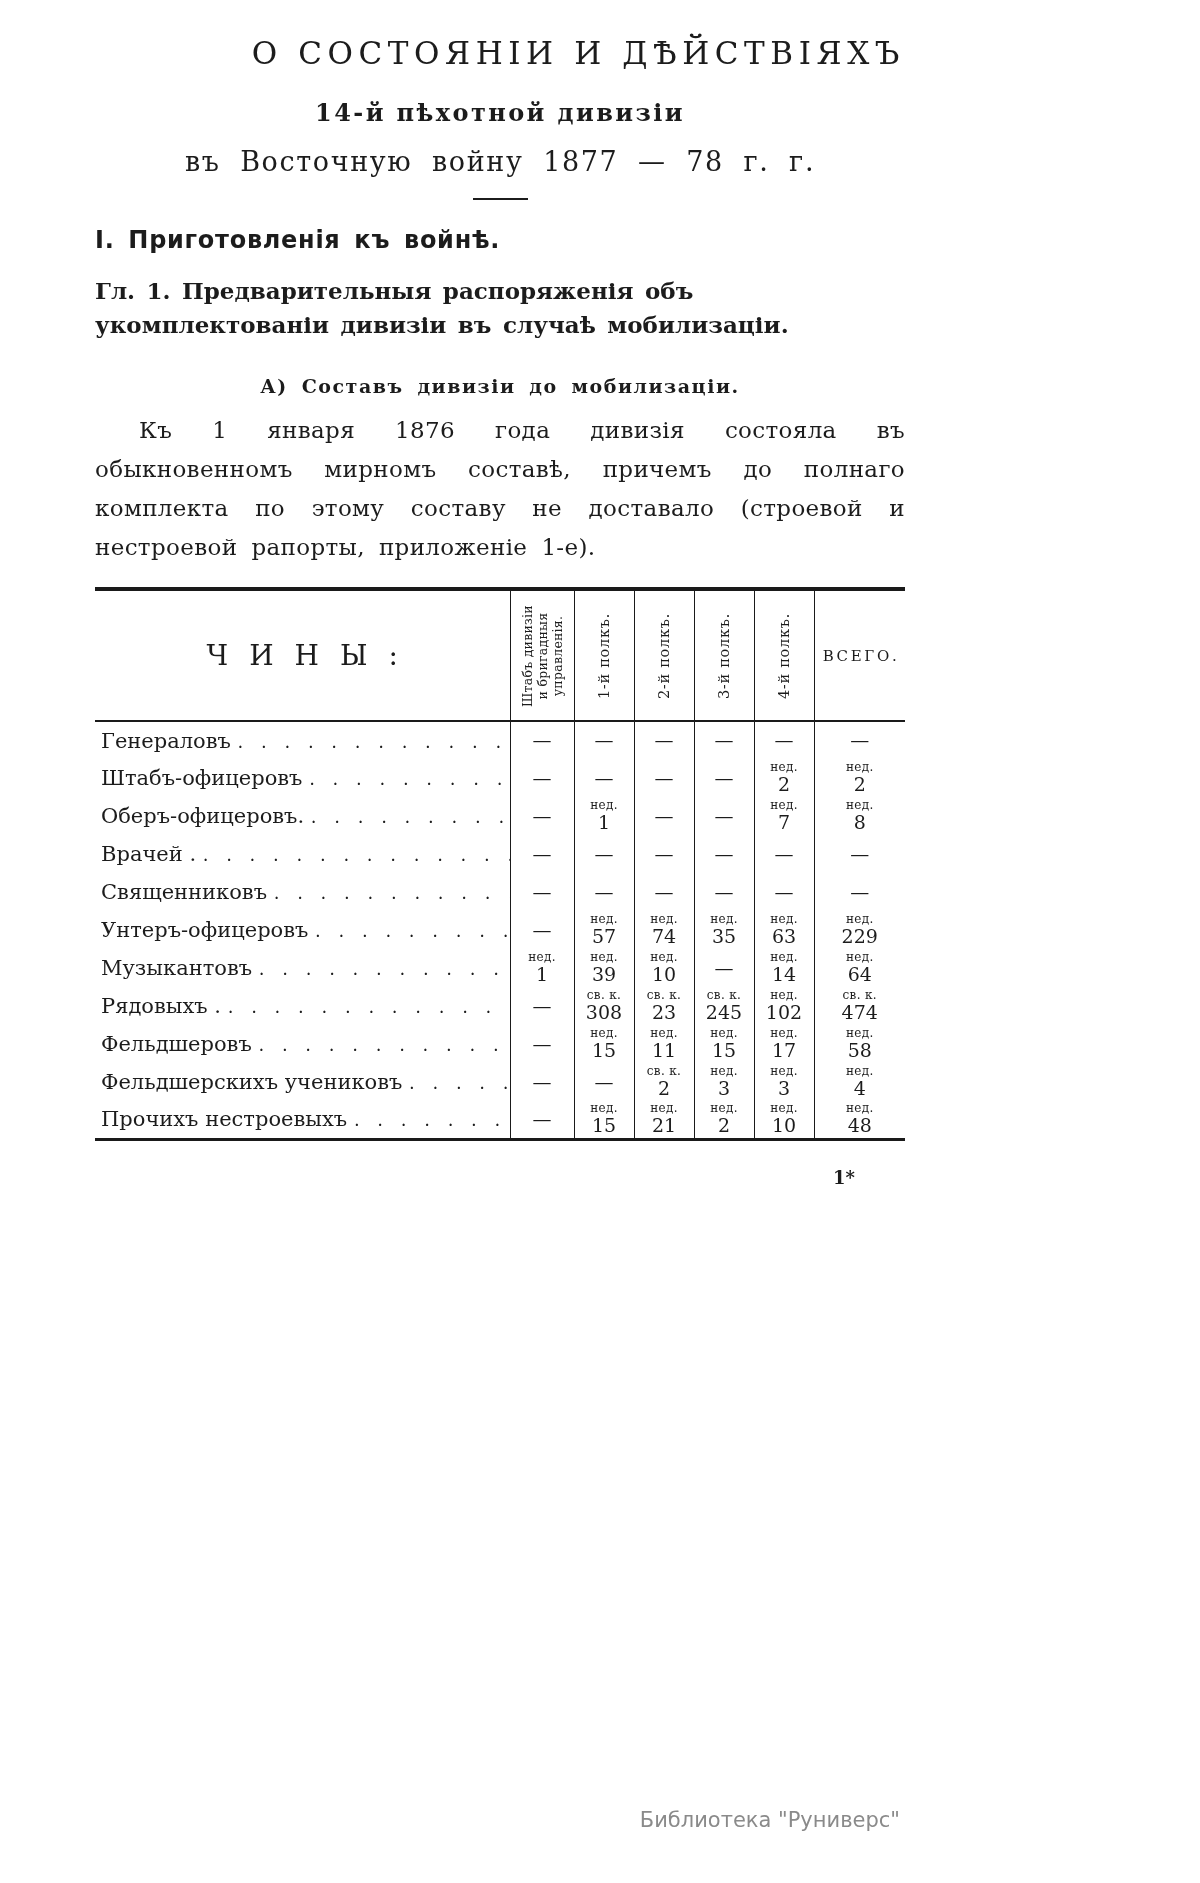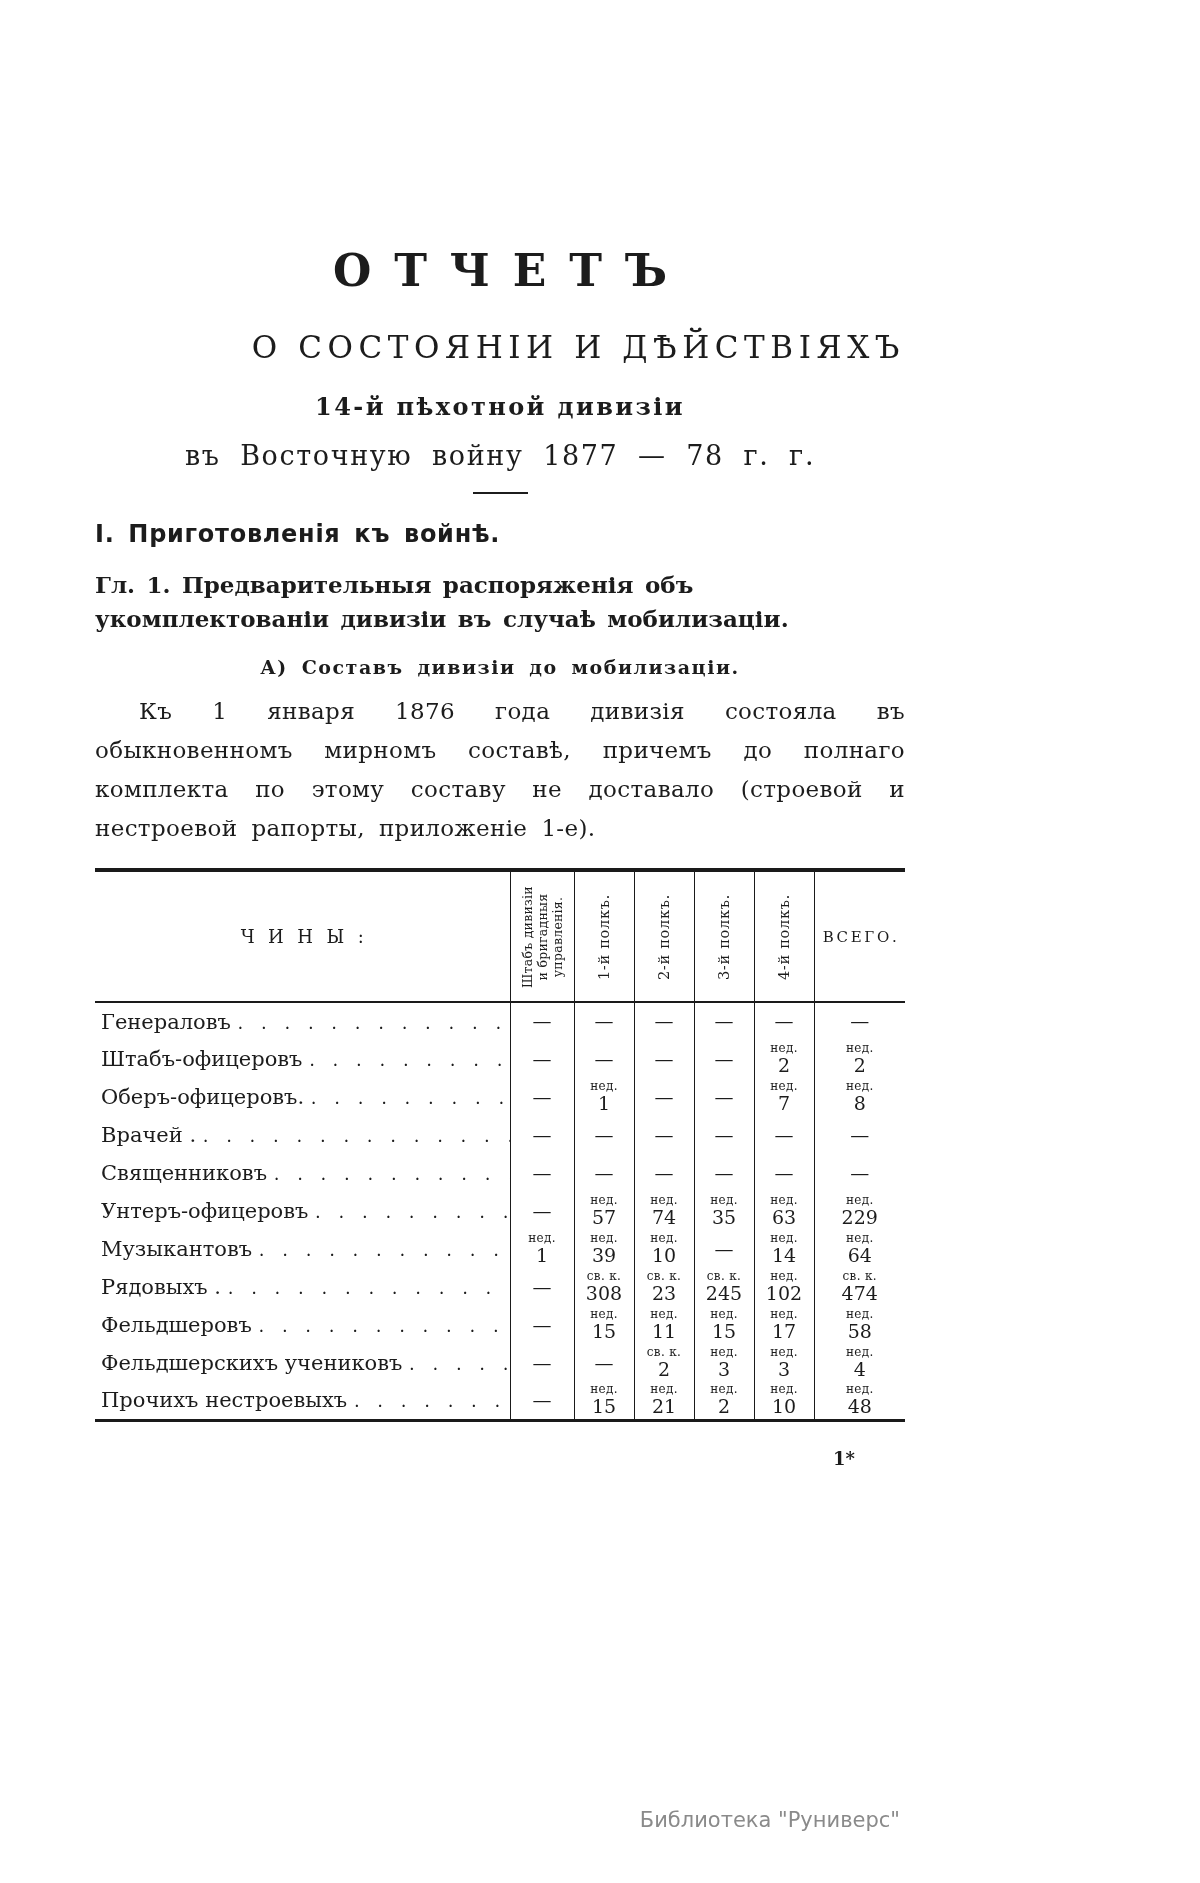--- a/index.html
+++ b/index.html
@@ -47,21 +47,21 @@
     margin-top:26px; 
     font-family:"DejaVu Sans", sans-serif;
     font-size:24px; font-weight:bold; letter-spacing:0.03em; word-spacing:0.2em;
     line-height:28px;
   }
   .chapter-heading {
     margin-top:20px; 
     font-size:23px; font-weight:bold; line-height:34px; word-spacing:0.15em;
   }
   .subsection-heading {
-    margin-top:20px; text-align:center;
+    margin-top:33px; text-align:center;
     font-size:19px; font-weight:bold; letter-spacing:0.08em; word-spacing:0.3em;
     line-height:22px;
   }
   .paragraph {
     margin-top:14px;
     font-size:23px; line-height:39px;
     text-align:justify; text-indent:44px;
     letter-spacing:0.015em; word-spacing:0.28em;
   }
 
@@ -72,21 +72,21 @@
     border-top:4px solid #1a1a1a;
     border-bottom:3px solid #1a1a1a;
     table-layout:fixed;
   }
   thead tr { height:132px; }
   thead td { border-bottom:2px solid #1a1a1a; }
   td.sep { border-left:1px solid #1a1a1a; }
 
   td.th-ranks {
     text-align:center; vertical-align:middle;
-    font-size:18px; letter-spacing:0.75em; text-indent:0.75em;
+    font-size:28px; letter-spacing:0.75em; text-indent:0.75em;
   }
   td.vcell { position:relative; vertical-align:middle; }
   .vwrap {
     position:absolute; left:50%; top:50%;
     transform:translate(-50%,-50%) rotate(-90deg);
     white-space:nowrap;
   }
   .vwrap.multi { white-space:normal; width:126px; text-align:center; }
   .vline { font-size:12.5px; line-height:15px; letter-spacing:0.02em; }
   .vreg { font-size:14.5px; letter-spacing:0.05em; }
@@ -114,21 +114,20 @@
     position:absolute; right:300px; top:1808px;
     font-family:"DejaVu Sans", sans-serif;
     font-size:21px; color:#8a8a8a;
   }
 </style>
 </head>
 <body>
 
 <div class="page">
 
-  <div class="title">ОТЧЕТЪ</div>
   <div class="subtitle">О СОСТОЯНІИ И ДѢЙСТВІЯХЪ</div>
   <div class="division-line">14-й пѣхотной дивизіи</div>
   <div class="war-line">въ Восточную войну 1877 — 78 г. г.</div>
 
   <div class="divider-rule"></div>
 
   <div class="section-heading">I. Приготовленія къ войнѣ.</div>
   <div class="chapter-heading">Гл. 1. Предварительныя распоряженія объ укомплектованіи дивизіи въ случаѣ мобилизаціи.</div>
   <div class="subsection-heading">А) Составъ дивизіи до мобилизаціи.</div>
 

